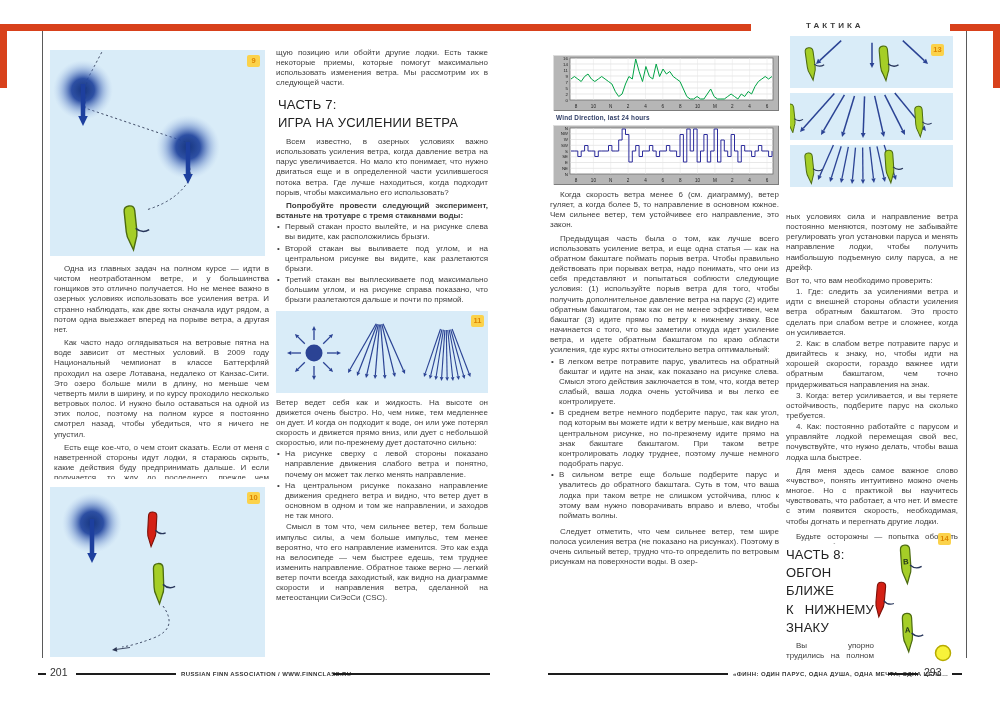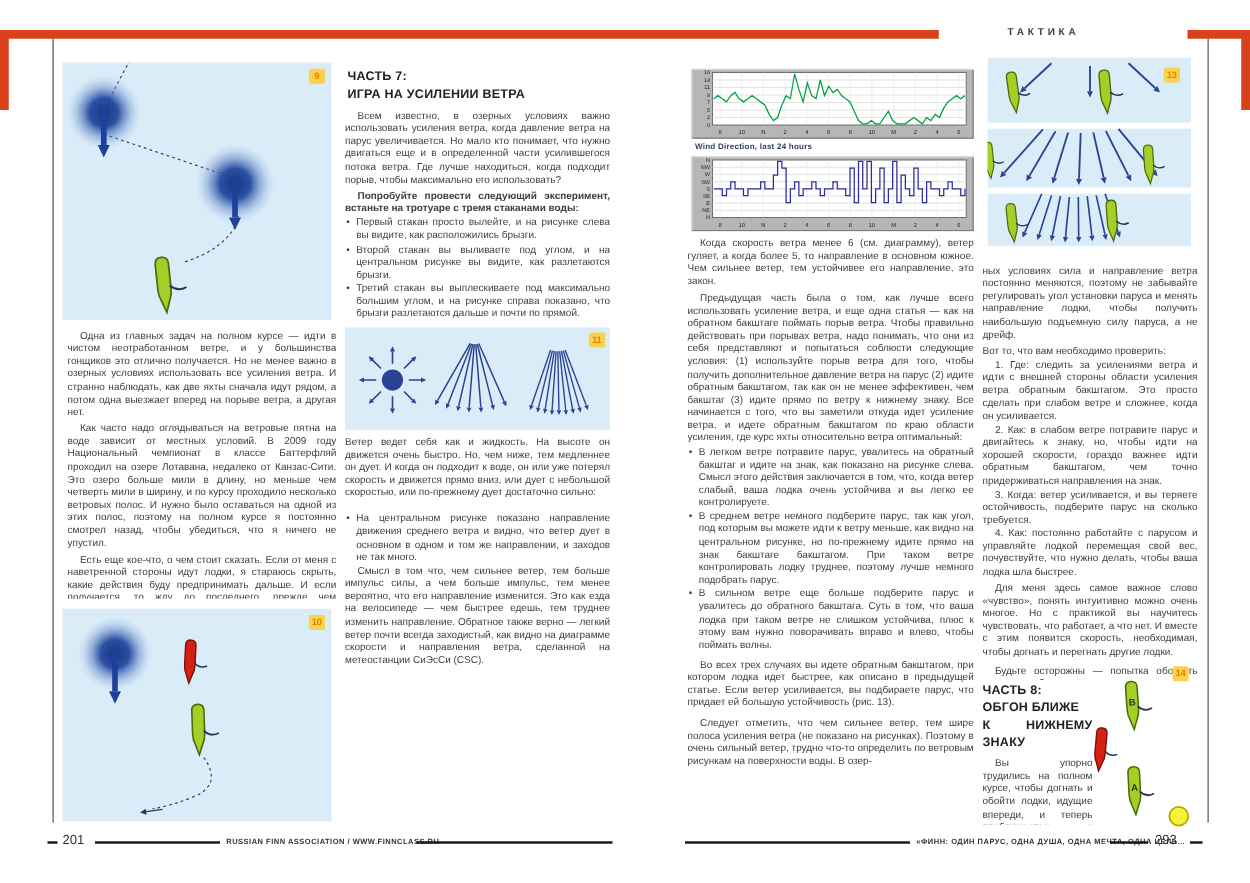--- a/index.html
+++ b/index.html
@@ -6,21 +6,21 @@
   #spread{position:relative;width:1000px;height:706px;background:#fff;overflow:hidden;
           font-family:"Liberation Sans",sans-serif;color:#3e3e3e;}
   .redbar{position:absolute;background:var(--accent_red);}
   .header-label{position:absolute;font-size:8px;font-weight:bold;letter-spacing:3px;color:#3c3c3c;}
   .vrule{position:absolute;width:1px;background:#5a5a5a;}
   .col{position:absolute;font-size:8px;line-height:1.27;text-align:justify;overflow:hidden;}
   .col p{margin:0 0 3px 0;}
   p.ind{text-indent:10px;}
   .bullet{position:relative;padding-left:9px;margin:0 0 1px 0;}
   .bullet::before{content:"•";position:absolute;left:1px;top:0;}
-  .part-heading{font-weight:bold;font-size:10px;color:#222;margin:7px 0 5px 2px;line-height:1.4;letter-spacing:0.2px;}
+  .part-heading{font-weight:normal;font-size:13px;color:#222;margin:7px 0 5px 2px;line-height:1.4;letter-spacing:0.2px;}
   .figure{position:absolute;background:var(--panel_blue);}
   .figure svg{position:absolute;left:0;top:0;}
   .badge{position:absolute;width:13px;height:12px;border-radius:2px;background:var(--badge_bg);
          color:var(--badge_text);font-size:7.5px;font-weight:bold;text-align:center;line-height:12px;}
   .chart-frame{position:absolute;background:#b6b6b6;
                box-shadow:inset 1px 1px 0 #dcdcdc, inset -1px -1px 0 #7c7c7c;}
   .chart-title{position:absolute;font-size:6.4px;font-weight:bold;color:#2e3c64;letter-spacing:0.2px;}
   .footer-rule{position:absolute;height:1.5px;background:#1d1d1d;top:673px;}
   .footer-text{position:absolute;top:671px;font-size:6px;font-weight:bold;letter-spacing:0.4px;color:#333;white-space:nowrap;}
   .pagenum{position:absolute;top:666px;font-size:10.5px;color:#333;}
@@ -93,20 +93,21 @@
         </g>
         <g transform="translate(100,76) rotate(-2) scale(0.8076923076923077)">
           <path d="M4,7 Q4,1 10,1 Q16,1 16,7 L16,30 Q16,36 13.5,41 L10,51 L6.5,41 Q4,36 4,30 Z" fill="#a5ce27" stroke="#4c6b10" stroke-width="1.6"></path>
           <path d="M15,27 Q22,34 30,30" fill="none" stroke="#27355a" stroke-width="1.8"></path>
         </g>
       </svg>
     <div class="badge" style="right:5px;top:5px;">10</div>
   </div>
 
   <div class="col" style="left:276px;top:48px;width:212px;height:610px;">
+    <p>щую позицию или обойти другие лодки. Есть также некоторые приемы, которые помогут максимально использовать изменения ветра. Мы рассмотрим их в следующей части.</p>
     <div class="part-heading">
       <span>ЧАСТЬ 7:</span><br>
       <span>ИГРА НА УСИЛЕНИИ ВЕТРА</span>
     </div>
     <p class="ind">Всем известно, в озерных условиях важно использовать усиления ветра, когда давление ветра на парус увеличивается. Но мало кто понимает, что нужно двигаться еще и в определенной части усилившегося потока ветра. Где лучше находиться, когда подходит порыв, чтобы максимально его использовать?</p>
     <p style="text-indent:10px;margin-bottom:1px;font-weight:bold;">Попробуйте провести следующий эксперимент, встаньте на тротуаре с тремя стаканами воды:</p>
     <div class="bullet">Первый стакан просто вылейте, и на рисунке слева вы видите, как расположились брызги.</div>
     <div class="bullet">Второй стакан вы выливаете под углом, и на центральном рисунке вы видите, как разлетаются брызги.</div>
     <div class="bullet">Третий стакан вы выплескиваете под максимально большим углом, и на рисунке справа показано, что брызги разлетаются дальше и почти по прямой.</div>
 
@@ -157,21 +158,22 @@
           <polygon points="177,70 174.8,66.4 178.4,66.0" fill="#2b4394"></polygon>
           <line x1="173.2" y1="18.75" x2="182.08692615518135" y2="65.2675040935273" stroke="#2b4394" stroke-width="1.1"></line>
           <polygon points="182.8,69 180.3,65.6 183.9,64.9" fill="#2b4394"></polygon>
           <line x1="174.65" y1="18.5" x2="187.569241141878" y2="64.3424685679542" stroke="#2b4394" stroke-width="1.1"></line>
           <polygon points="188.6,68 185.8,64.8 189.3,63.8" fill="#2b4394"></polygon>
           <line x1="176.1" y1="18" x2="193.04629496993851" y2="62.449298281805945" stroke="#2b4394" stroke-width="1.1"></line>
           <polygon points="194.4,66 191.3,63.1 194.8,61.8" fill="#2b4394"></polygon>
         </svg>
       <div class="badge" style="right:4px;top:4px;">11</div>
     </div>
-    <p style="margin-bottom:11px;">Ветер ведет себя как и жидкость. На высоте он движется очень быстро. Но, чем ниже, тем медленнее он дует. И когда он подходит к воде, он или уже потерял скорость и движется прямо вниз, или дует с небольшой скоростью, или по-прежнему дует достаточно сильно:</p>
+    <p style="margin-bottom:1px;">Ветер ведет себя как и жидкость. На высоте он движется очень быстро. Но, чем ниже, тем медленнее он дует. И когда он подходит к воде, он или уже потерял скорость и движется прямо вниз, или дует с небольшой скоростью, или по-прежнему дует достаточно сильно:</p>
+    <div class="bullet">На рисунке сверху с левой стороны показано направление движения слабого ветра и понятно, почему он может так легко менять направление.</div>
     <div class="bullet">На центральном рисунке показано направление движения среднего ветра и видно, что ветер дует в основном в одном и том же направлении, и заходов не так много.</div>
     <p class="ind">Смысл в том что, чем сильнее ветер, тем больше импульс силы, а чем больше импульс, тем менее вероятно, что его направление изменится. Это как езда на велосипеде — чем быстрее едешь, тем труднее изменить направление. Обратное также верно — легкий ветер почти всегда заходистый, как видно на диаграмме скорости и направления ветра, сделанной на метеостанции СиЭсСи (CSC).</p>
   </div>
 
   <div class="chart-frame" style="left:553px;top:55px;width:226px;height:56px;">
     <svg id="chart1svg" width="226" height="56">
         <rect x="0" y="0" width="226" height="56" fill="none"></rect>
         <rect x="17" y="3" width="203" height="42" fill="#ffffff" stroke="#6e6e6e" stroke-width="0.8"></rect>
         <text x="15" y="4.6" font-size="4.4" text-anchor="end" fill="#1e1e1e" font-family="Liberation Sans,sans-serif">16</text>
         <line x1="17" y1="9.0" x2="220" y2="9.0" stroke="#d8d8d8" stroke-width="0.6"></line>
@@ -262,25 +264,24 @@
         <polyline points="18.0,26.0 21.4,26.0 21.4,26.0 24.8,26.0 24.8,31.5 28.2,31.5 28.2,26.0 31.6,26.0 31.6,20.5 35.0,20.5 35.0,26.0 38.4,26.0 38.4,26.0 41.8,26.0 41.8,31.5 45.3,31.5 45.3,26.0 48.7,26.0 48.7,26.0 52.1,26.0 52.1,26.0 55.5,26.0 55.5,20.5 58.9,20.5 58.9,26.0 62.3,26.0 62.3,26.0 65.7,26.0 65.7,15.0 69.1,15.0 69.1,4.0 72.5,4.0 72.5,9.5 75.9,9.5 75.9,37.0 79.3,37.0 79.3,26.0 82.7,26.0 82.7,20.5 86.1,20.5 86.1,31.5 89.5,31.5 89.5,26.0 92.9,26.0 92.9,26.0 96.4,26.0 96.4,20.5 99.8,20.5 99.8,26.0 103.2,26.0 103.2,31.5 106.6,31.5 106.6,26.0 110.0,26.0 110.0,26.0 113.4,26.0 113.4,20.5 116.8,20.5 116.8,26.0 120.2,26.0 120.2,26.0 123.6,26.0 123.6,31.5 127.0,31.5 127.0,9.5 130.4,9.5 130.4,37.0 133.8,37.0 133.8,4.0 137.2,4.0 137.2,26.0 140.6,26.0 140.6,4.0 144.1,4.0 144.1,37.0 147.5,37.0 147.5,26.0 150.9,26.0 150.9,9.5 154.3,9.5 154.3,37.0 157.7,37.0 157.7,26.0 161.1,26.0 161.1,4.0 164.5,4.0 164.5,37.0 167.9,37.0 167.9,15.0 171.3,15.0 171.3,26.0 174.7,26.0 174.7,31.5 178.1,31.5 178.1,9.5 181.5,9.5 181.5,26.0 184.9,26.0 184.9,37.0 188.3,37.0 188.3,20.5 191.7,20.5 191.7,26.0 195.2,26.0 195.2,26.0 198.6,26.0 198.6,31.5 202.0,31.5 202.0,26.0 205.4,26.0 205.4,20.5 208.8,20.5 208.8,26.0 212.2,26.0 212.2,26.0 215.6,26.0 215.6,31.5 219.0,31.5 219.0,26.0" fill="none" stroke="#2c2c9c" stroke-width="1"></polyline>
       </svg>
   </div>
 
   <div class="col" style="left:550px;top:190px;width:229px;height:468px;">
     <p class="ind">Когда скорость ветра менее 6 (см. диаграмму), ветер гуляет, а когда более 5, то направление в основном южное. Чем сильнее ветер, тем устойчивее его направление, это закон.</p>
     <p class="ind" style="margin-bottom:1px;">Предыдущая часть была о том, как лучше всего использовать усиление ветра, и еще одна статья — как на обратном бакштаге поймать порыв ветра. Чтобы правильно действовать при порывах ветра, надо понимать, что они из себя представляют и попытаться соблюсти следующие условия: (1) используйте порыв ветра для того, чтобы получить дополнительное давление ветра на парус (2) идите обратным бакштагом, так как он не менее эффективен, чем бакштаг (3) идите прямо по ветру к нижнему знаку. Все начинается с того, что вы заметили откуда идет усиление ветра, и идете обратным бакштагом по краю области усиления, где курс яхты относительно ветра оптимальный:</p>
     <div class="bullet">В легком ветре потравите парус, увалитесь на обратный бакштаг и идите на знак, как показано на рисунке слева. Смысл этого действия заключается в том, что, когда ветер слабый, ваша лодка очень устойчива и вы легко ее контролируете.</div>
     <div class="bullet">В среднем ветре немного подберите парус, так как угол, под которым вы можете идти к ветру меньше, как видно на центральном рисунке, но по-прежнему идите прямо на знак бакштаге бакштагом. При таком ветре контролировать лодку труднее, поэтому лучше немного подобрать парус.</div>
     <div class="bullet" style="margin-bottom:6px;">В сильном ветре еще больше подберите парус и увалитесь до обратного бакштага. Суть в том, что ваша лодка при таком ветре не слишком устойчива, плюс к этому вам нужно поворачивать вправо и влево, чтобы поймать волны.</div>
-    <p class="ind" style="margin-bottom:6px;">Во всех трех случаях вы идете обратным бакштагом, при котором лодка идет быстрее, как описано в предыдущей статье. Если ветер усиливается, вы подбираете парус, что придает ей большую устойчивость (рис. 13).</p>
     <p class="ind">Следует отметить, что чем сильнее ветер, тем шире полоса усиления ветра (не показано на рисунках). Поэтому в очень сильный ветер, трудно что-то определить по ветровым рисункам на поверхности воды. В озер-</p>
   </div>
 
-  <div style="position:absolute;left:790px;top:46px;width:163px;height:123px;">
+  <div style="position:absolute;left:790px;top:36px;width:163px;height:123px;">
     <svg id="fig13svg" width="163" height="151">
         <rect x="0" y="0" width="163" height="52" fill="#d9ecf8"></rect>
         <rect x="0" y="57" width="163" height="47" fill="#d9ecf8"></rect>
         <rect x="0" y="109" width="163" height="42" fill="#d9ecf8"></rect>
         <line x1="51.199999999999996" y1="4.600000000000001" x2="29.663967458131495" y2="24.59774450316361" stroke="#2b4394" stroke-width="1.5"></line>
         <polygon points="26,28 28.0,22.8 31.3,26.4" fill="#2b4394"></polygon>
         <line x1="82" y1="6.800000000000004" x2="82" y2="27" stroke="#2b4394" stroke-width="1.5"></line>
         <polygon points="82,32 79.6,27.0 84.4,27.0" fill="#2b4394"></polygon>
         <line x1="112.80000000000001" y1="4.600000000000001" x2="134.33603254186852" y2="24.59774450316361" stroke="#2b4394" stroke-width="1.5"></line>
         <polygon points="138,28 132.7,26.4 136.0,22.8" fill="#2b4394"></polygon>

